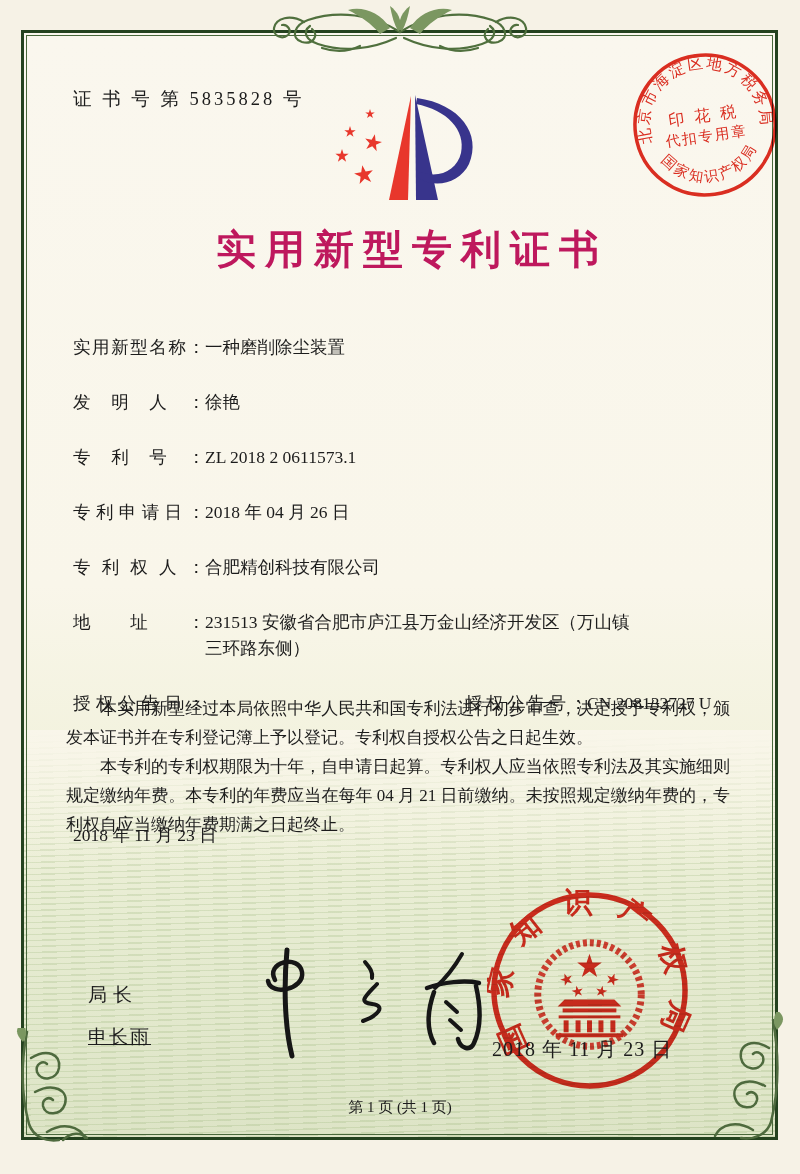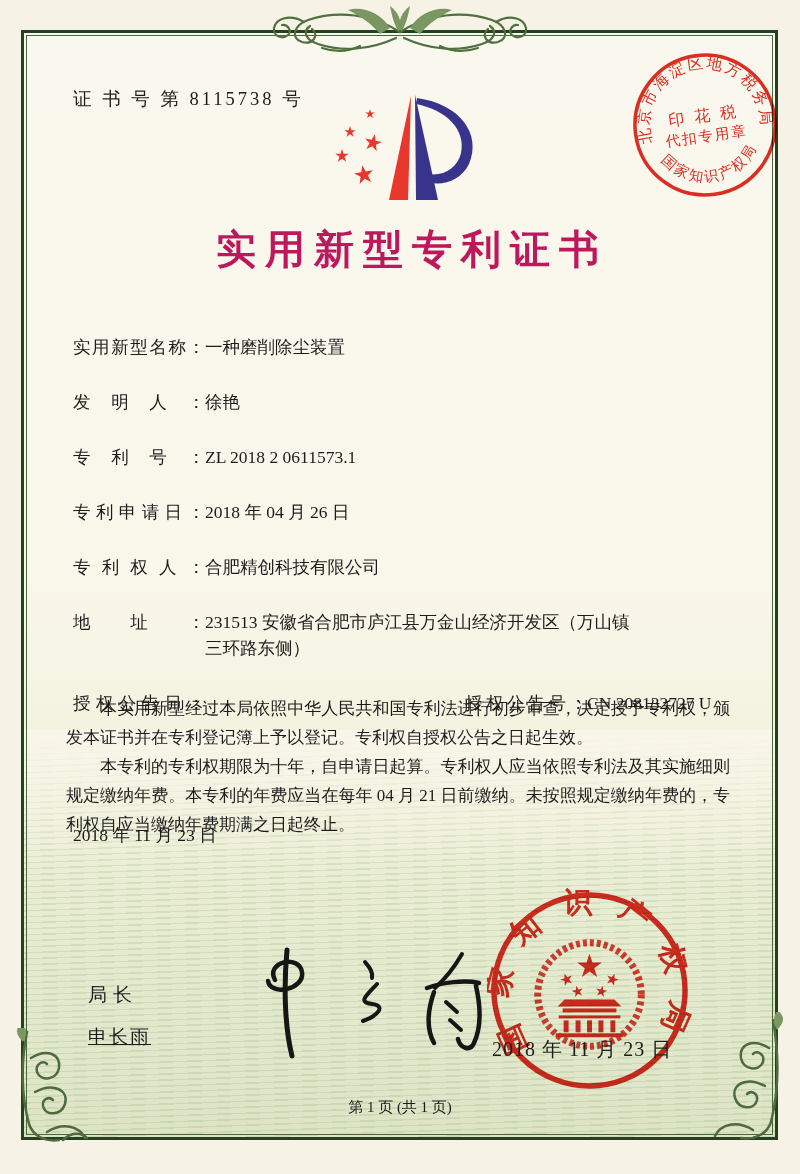--- a/index.html
+++ b/index.html
@@ -84,21 +84,21 @@
 <svg class="abs ornament" style="left:677px;top:1012px;" width="110" height="136" viewBox="0 0 110 136">
   <g transform="translate(110,0) scale(-1,1)" stroke="#4e6a3e" stroke-width="2.5" fill="none" stroke-linecap="round">
     <path d="M14,8 C8,42 8,78 16,110 C20,122 32,128 46,126"></path>
     <path d="M18,36 C34,26 48,32 46,46 C44,58 28,60 24,50 C22,42 30,38 34,42"></path>
     <path d="M22,74 C40,64 56,72 52,86 C48,98 32,98 30,88 C29,81 36,78 40,82"></path>
     <path d="M34,118 C50,108 66,112 72,124"></path>
     <path d="M10,18 C2,10 2,4 10,-2 C14,6 14,12 10,18 Z" fill="#7b9761" stroke="none"></path>
   </g>
 </svg>
 
-<div class="abs cert-no">证 书 号 第 8115738 号</div>
+<div class="abs cert-no">证 书 号 第 5835828 号</div>
 
 <svg class="abs" style="left:318px;top:82px;" width="170" height="126" viewBox="0 0 170 126">
   <defs>
     <path id="lstar" d="M0,-1 L0.225,-0.31 L0.951,-0.31 L0.363,0.118 L0.588,0.809 L0,0.382 L-0.588,0.809 L-0.363,0.118 L-0.951,-0.31 L-0.225,-0.31 Z"></path>
   </defs>
   <g fill="#e8372c">
     <use href="#lstar" transform="translate(52,32) scale(5)"></use>
     <use href="#lstar" transform="translate(32,50) scale(6)"></use>
     <use href="#lstar" transform="translate(55,61) scale(9) rotate(12)"></use>
     <use href="#lstar" transform="translate(24,74) scale(7)"></use>

